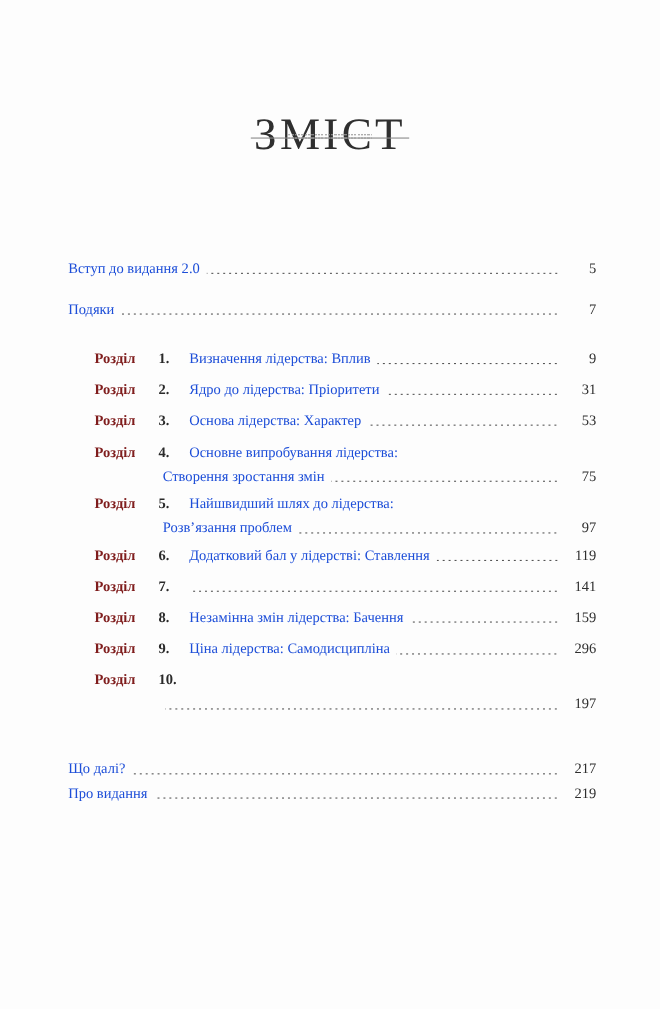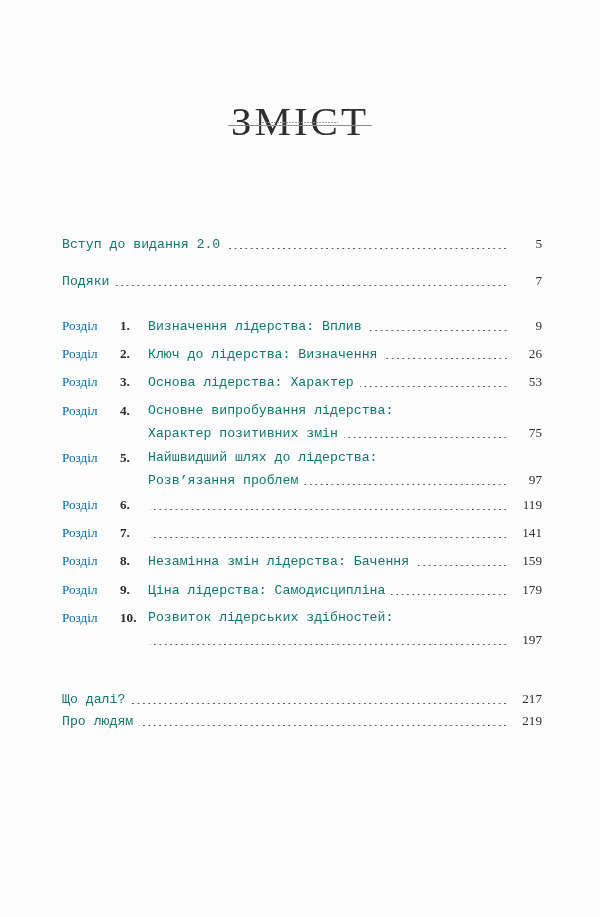--- a/index.html
+++ b/index.html
@@ -64,38 +64,38 @@
       height: 22px;
     }
     .row-inner {
       position: relative;
       width: 100%;
       height: 22px;
       display: flex;
       align-items: baseline;
     }
     .label-section {
-      font-weight: normal;
+      font-weight: bold;
       width: 58px;
       flex: 0 0 58px;
-      color: #0369a1;
-      white-space: nowrap;
+      color: #7f1d1d;
+      white-space: nowrap;
+      margin-left: 24px;
     }
     .num {
       font-weight: bold;
       width: 28px;
       flex: 0 0 28px;
       color: #2a2a2a;
       white-space: nowrap;
     }
     .entry-text {
       white-space: nowrap;
-      color: #0f766e;
+      color: #1d4ed8;
       padding-right: 4px;
-      font-family: Liberation Mono, monospace;
     }
     .leader {
       flex: 1 1 auto;
       height: 1px;
       margin: 0 6px 0 2px;
       align-self: flex-end;
       position: relative;
       top: -6px;
       background-image: radial-gradient(circle, #555 0.8px, transparent 1.1px);
       background-size: 5.4px 2px;
@@ -161,23 +161,23 @@
       <span class="entry-text">Визначення лідерства: Вплив</span>
       <span class="leader"></span>
       <span class="page-no">9</span>
     </div>
   </div>
 
   <div class="toc-row" style="top:343px">
     <div class="row-inner">
       <span class="label-section">Розділ</span>
       <span class="num">2.</span>
-      <span class="entry-text">Ключ до лідерства: Визначення</span>
-      <span class="leader"></span>
-      <span class="page-no">26</span>
+      <span class="entry-text">Ядро до лідерства: Пріоритети</span>
+      <span class="leader"></span>
+      <span class="page-no">31</span>
     </div>
   </div>
 
   <div class="toc-row" style="top:371px">
     <div class="row-inner">
       <span class="label-section">Розділ</span>
       <span class="num">3.</span>
       <span class="entry-text">Основа лідерства: Характер</span>
       <span class="leader"></span>
       <span class="page-no">53</span>
@@ -185,21 +185,21 @@
   </div>
 
   <div class="toc-row two-line" style="top:400px;height:44px">
     <div class="label-head">
       <span class="label-section">Розділ</span>
       <span class="num">4.</span>
       <span class="entry-text">Основне випробування лідерства:</span>
     </div>
     <div class="row-inner">
       <span class="spacer"></span>
-      <span class="entry-text">Характер позитивних змін</span>
+      <span class="entry-text">Створення зростання змін</span>
       <span class="leader"></span>
       <span class="page-no">75</span>
     </div>
   </div>
 
   <div class="toc-row two-line" style="top:447px;height:44px">
     <div class="label-head">
       <span class="label-section">Розділ</span>
       <span class="num">5.</span>
       <span class="entry-text">Найшвидший шлях до лідерства:</span>
@@ -209,20 +209,21 @@
       <span class="entry-text">Розв’язання проблем</span>
       <span class="leader"></span>
       <span class="page-no">97</span>
     </div>
   </div>
 
   <div class="toc-row" style="top:494px">
     <div class="row-inner">
       <span class="label-section">Розділ</span>
       <span class="num">6.</span>
+      <span class="entry-text">Додатковий бал у лідерстві: Ставлення</span>
       <span class="leader"></span>
       <span class="page-no">119</span>
     </div>
   </div>
 
   <div class="toc-row" style="top:522px">
     <div class="row-inner">
       <span class="label-section">Розділ</span>
       <span class="num">7.</span>
       <span class="leader"></span>
@@ -239,47 +240,46 @@
       <span class="page-no">159</span>
     </div>
   </div>
 
   <div class="toc-row" style="top:579px">
     <div class="row-inner">
       <span class="label-section">Розділ</span>
       <span class="num">9.</span>
       <span class="entry-text">Ціна лідерства: Самодисципліна</span>
       <span class="leader"></span>
-      <span class="page-no">179</span>
+      <span class="page-no">296</span>
     </div>
   </div>
 
   <div class="toc-row two-line" style="top:607px;height:44px">
     <div class="label-head">
       <span class="label-section">Розділ</span>
       <span class="num">10.</span>
-      <span class="entry-text">Розвиток лідерських здібностей:</span>
     </div>
     <div class="row-inner">
       <span class="spacer"></span>
       <span class="leader"></span>
       <span class="page-no">197</span>
     </div>
   </div>
 
   <div class="toc-row" style="top:688px">
     <div class="row-inner">
       <span class="entry-text">Що далі?</span>
       <span class="leader"></span>
       <span class="page-no">217</span>
     </div>
   </div>
 
   <div class="toc-row" style="top:710px">
     <div class="row-inner">
-      <span class="entry-text">Про людям</span>
+      <span class="entry-text">Про видання</span>
       <span class="leader"></span>
       <span class="page-no">219</span>
     </div>
   </div>
 
 
 </div>
 
 </body></html>

